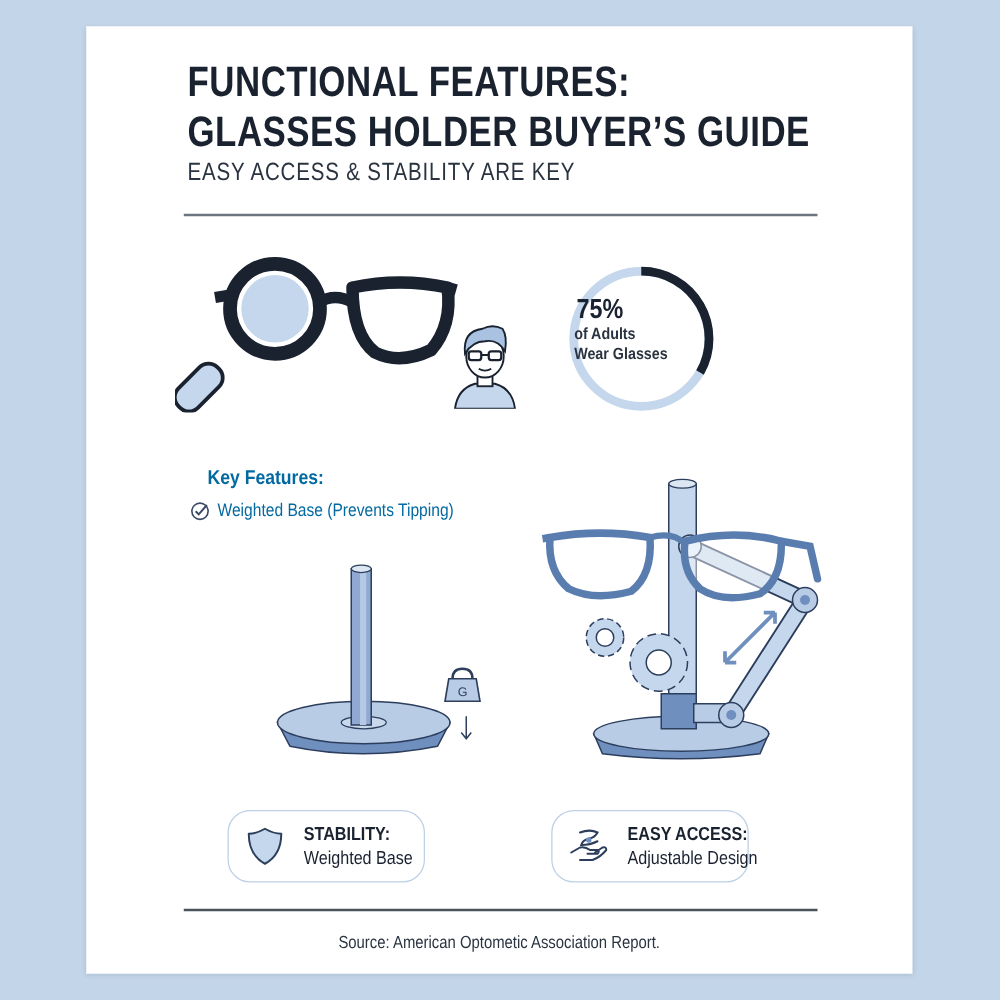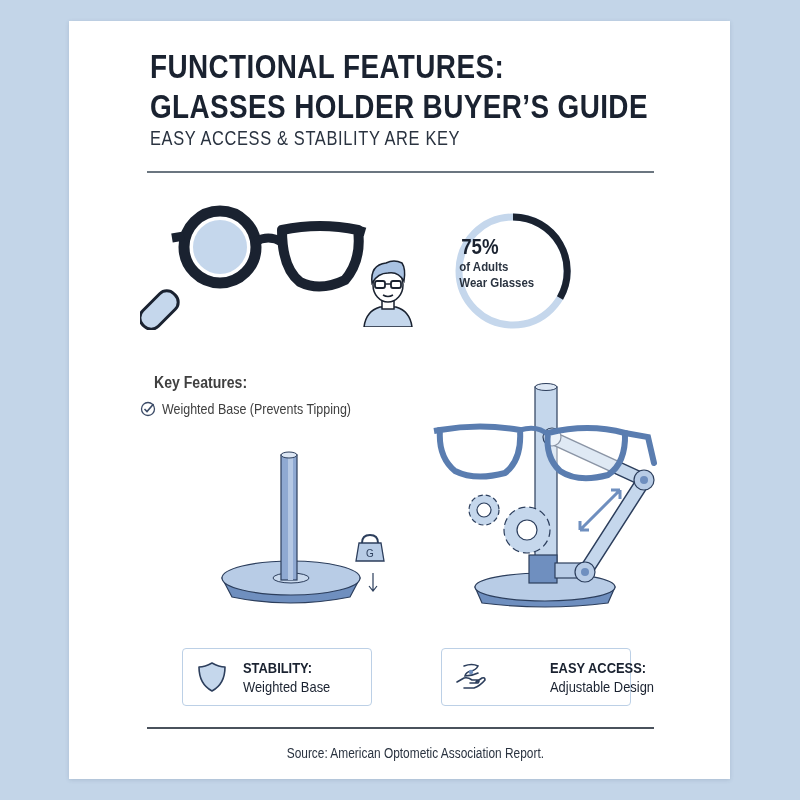--- a/index.html
+++ b/index.html
@@ -28,44 +28,44 @@
 
   .hero-glasses { position: absolute; left: 140px; top: 200px; }
   .person { position: absolute; left: 360px; top: 255px; }
   .donut { position: absolute; left: 452px; top: 210px; width: 122px; height: 122px; }
   .donut-text {
     position: absolute; left: 452px; top: 235px; width: 122px; text-align: left; color: #1a2230;
   }
   .donut-pct { font-weight: bold; font-size: 22px; line-height: 24px; display:block; transform: scaleX(0.85); }
   .donut-label { font-size: 13px; line-height: 16px; display:block; transform: scaleX(0.88); font-weight: bold; color:#2a3340; }
 
-  .features { position: absolute; left: 140px; top: 374px; color: #404040; }
+  .features { position: absolute; left: 152px; top: 374px; color: #0369a1; }
   .features-heading { font-weight: bold; font-size: 16px; margin-left: 14px; margin-bottom: 4px; transform: scaleX(0.88); transform-origin: left; }
   .feature-item { display: flex; align-items: flex-end; height: 21px; font-size: 14.5px; }
   .feature-item .check { width: 16px; height: 16px; margin-right: 6px; flex-shrink: 0; }
   .feature-item .txt { transform: scaleX(0.86); transform-origin: left; white-space: nowrap; }
 
   .stand-left { position: absolute; left: 210px; top: 445px; }
   .stand-right { position: absolute; left: 420px; top: 375px; }
 
   .info-box {
-    position: absolute; top: 648px; width: 190px; height: 58px;
-    border: 1.5px solid #bcd0e6; border-radius: 4px; background: #fff;
+    position: absolute; top: 648px; width: 158px; height: 58px;
+    border: 1.5px solid #bcd0e6; border-radius: 18px; background: #fff;
     display: flex; align-items: center; cursor: pointer;
   }
   .info-box.stability { left: 182px; }
-  .info-box.access { left: 441px; gap: 48px; }
+  .info-box.access { left: 441px; }
   .info-box .icon { width: 34px; height: 34px; margin-left: 12px; margin-right: 14px; flex-shrink: 0; }
   .info-box .txt { color: #1a2230; line-height: 19px; }
   .info-box .h { font-weight: bold; font-size: 15px; display:block; transform: scaleX(0.86); transform-origin:left; white-space:nowrap; }
   .info-box .s { font-size: 15px; display:block; transform: scaleX(0.86); transform-origin:left; white-space:nowrap; }
 
   .source {
     position: absolute; left: 69px; width: 661px; top: 745px; text-align: center;
-    font-size: 14px; color: #2a3340; margin-left: 16px;
+    font-size: 14px; color: #2a3340;
   }
   .source span { display:inline-block; transform: scaleX(0.85); }
 </style>
 </head>
 <body>
 
 <div class="card"></div>
 
 <div class="title">
   <div>FUNCTIONAL FEATURES:</div>

